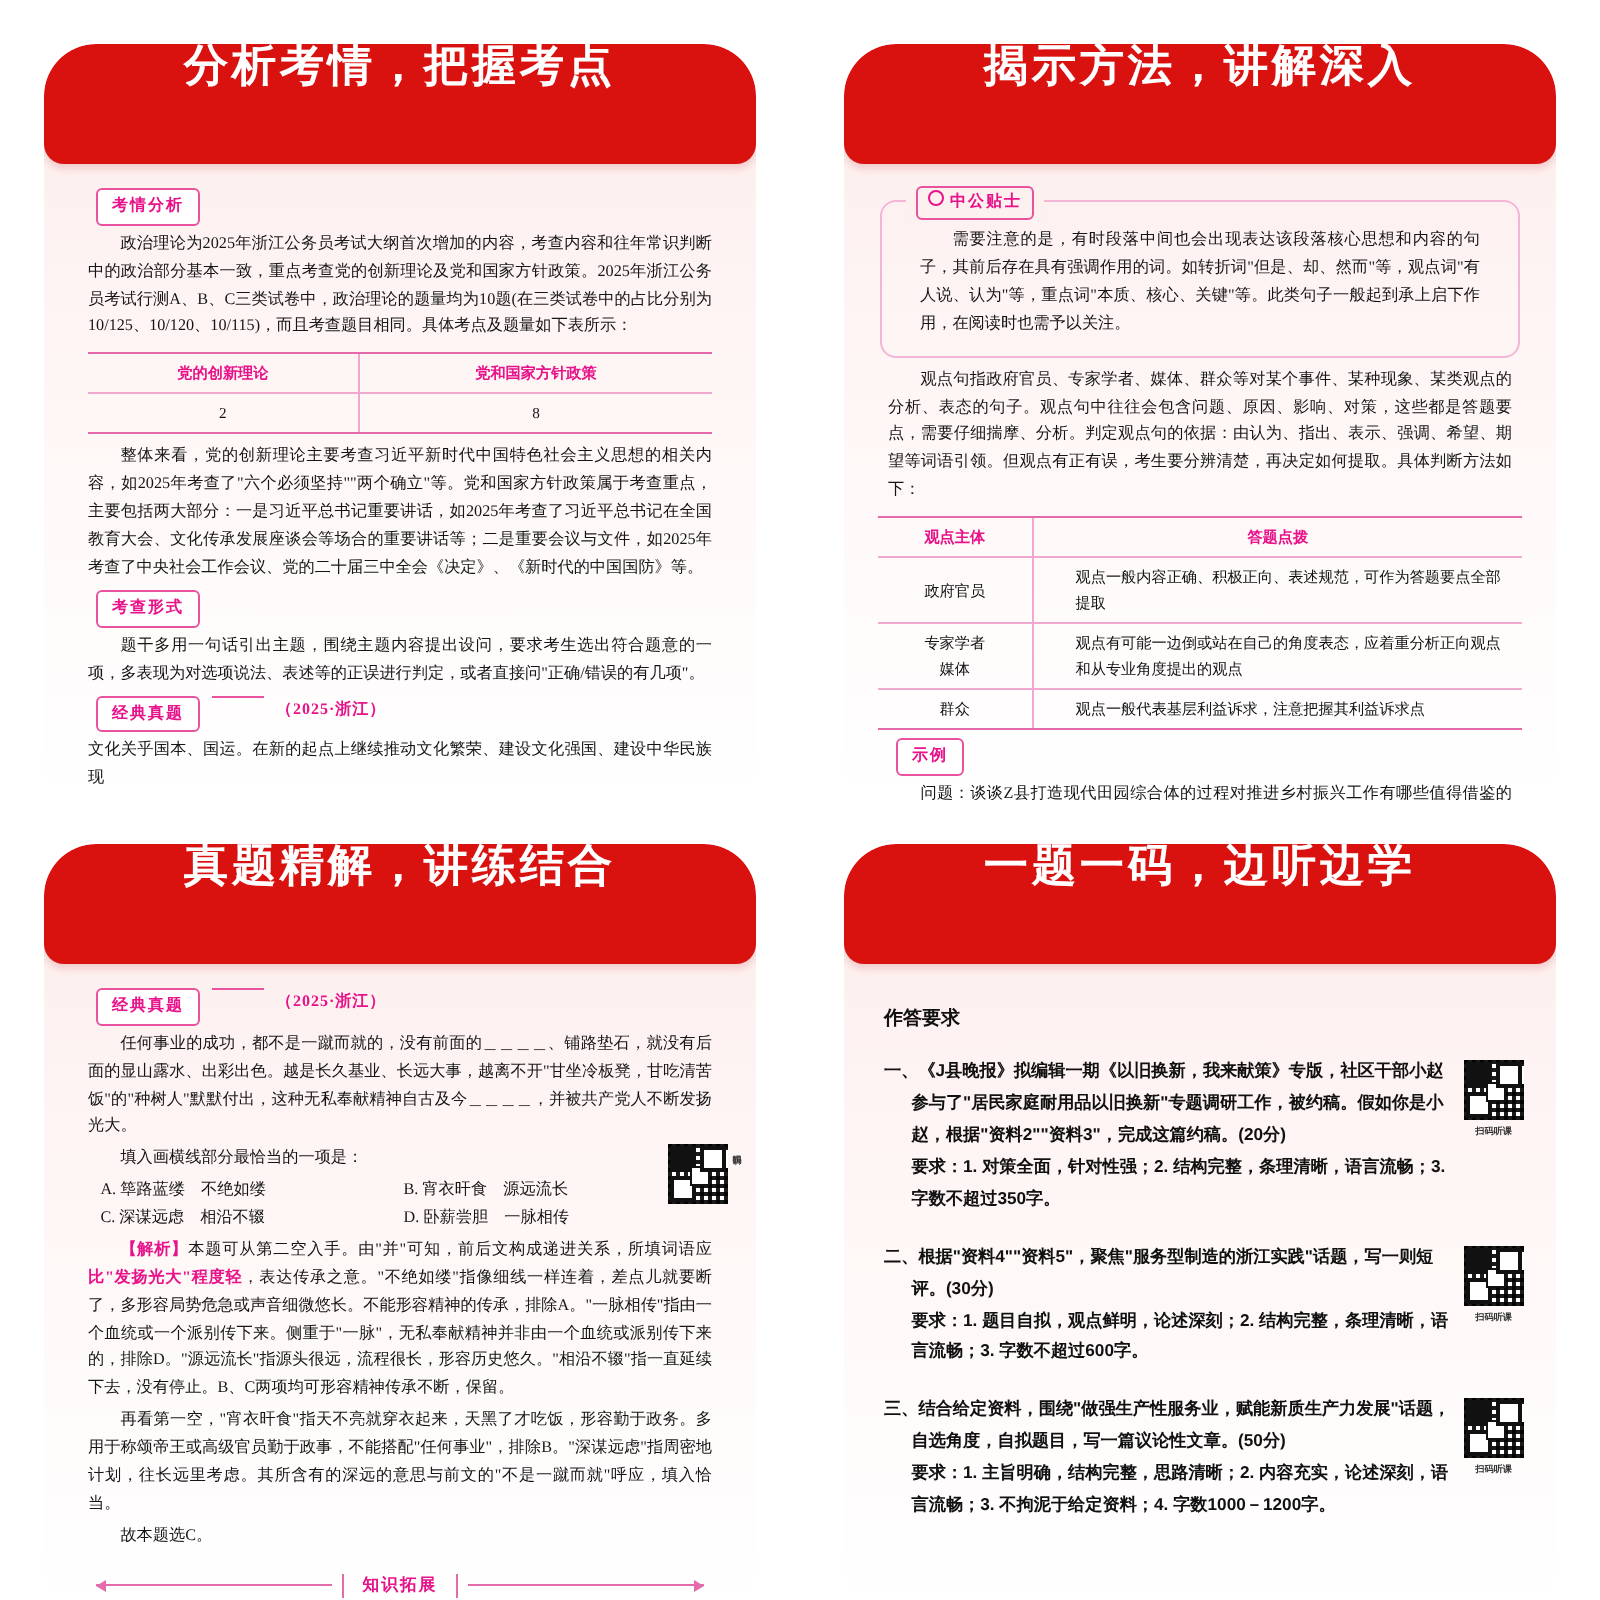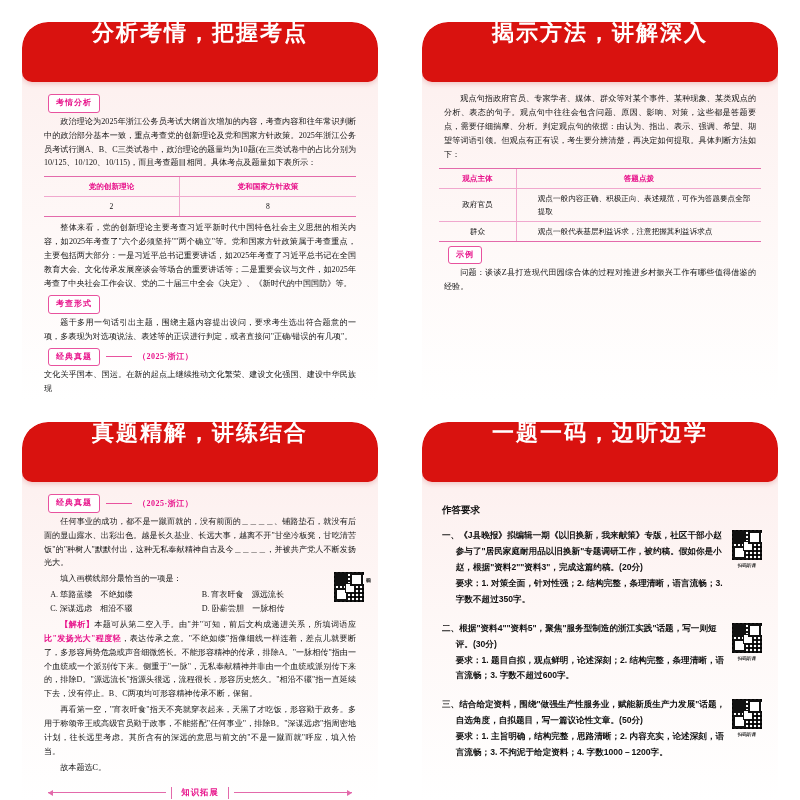--- a/index.html
+++ b/index.html
@@ -57,21 +57,21 @@
     border:1px solid #e8529e;
     border-radius:3px;
     padding:1px 7px 2px 7px;
     color:#e8138b;
     font-weight:bold;
     font-size:8px;
     letter-spacing:1px;
     background:#fff;
     vertical-align:middle;
   }
-  .tagrow{margin:4px 0 2px 14px;display:flex;align-items:center;gap:0;}
+  .tagrow{margin:4px 0 2px 14px;display:flex;align-items:flex-start;gap:0;}
   .tag-line{
     height:1px;background:#e8529e;width:26px;margin:0 6px;
   }
   .tag-src{color:#e8138b;font-size:8px;font-weight:bold;letter-spacing:.5px;}
 
   p.txt{margin:2px 10px;text-indent:2em;text-align:justify;}
   p.txt.noind{text-indent:0;}
 
   
   table.t{
@@ -216,34 +216,48 @@
     </div>
   </div>
 
   <div class="card">
     <div class="card-inner">
       <div class="hdr">
         <div class="hdr-title">揭示方法，讲解深入</div>
       </div>
       <div class="body">
 
+        <div class="tipbox">
+          <div class="tipbox-label">
+            <span class="tag">
+              <span class="circ"></span>
+              <span>中公贴士</span>
+            </span>
+          </div>
+          <p class="txt">需要注意的是，有时段落中间也会出现表达该段落核心思想和内容的句子，其前后存在具有强调作用的词。如转折词"但是、却、然而"等，观点词"有人说、认为"等，重点词"本质、核心、关键"等。此类句子一般起到承上启下作用，在阅读时也需予以关注。</p>
+        </div>
 
         <p class="txt">观点句指政府官员、专家学者、媒体、群众等对某个事件、某种现象、某类观点的分析、表态的句子。观点句中往往会包含问题、原因、影响、对策，这些都是答题要点，需要仔细揣摩、分析。判定观点句的依据：由认为、指出、表示、强调、希望、期望等词语引领。但观点有正有误，考生要分辨清楚，再决定如何提取。具体判断方法如下：</p>
 
         <table class="t" style="width:97%;">
           <thead>
             <tr>
               <th style="width:24%">观点主体</th>
               <th class="vdiv">答题点拨</th>
             </tr>
           </thead>
           <tbody>
             <tr>
               <td>政府官员</td>
               <td class="vdiv l">观点一般内容正确、积极正向、表述规范，可作为答题要点全部提取</td>
+            </tr>
+            <tr>
+              <td style="white-space:pre-line">专家学者
+媒体</td>
+              <td class="vdiv l">观点有可能一边倒或站在自己的角度表态，应着重分析正向观点和从专业角度提出的观点</td>
             </tr>
             <tr>
               <td>群众</td>
               <td class="vdiv l">观点一般代表基层利益诉求，注意把握其利益诉求点</td>
             </tr>
           </tbody>
         </table>
 
         <div class="tagrow">
           <span class="tag">示例</span>

